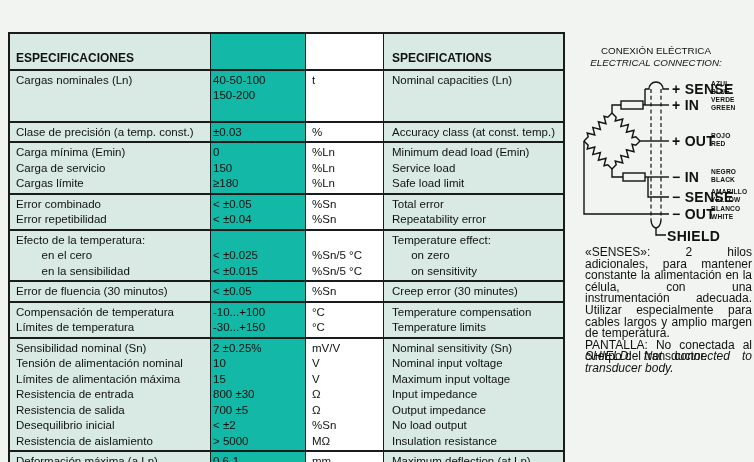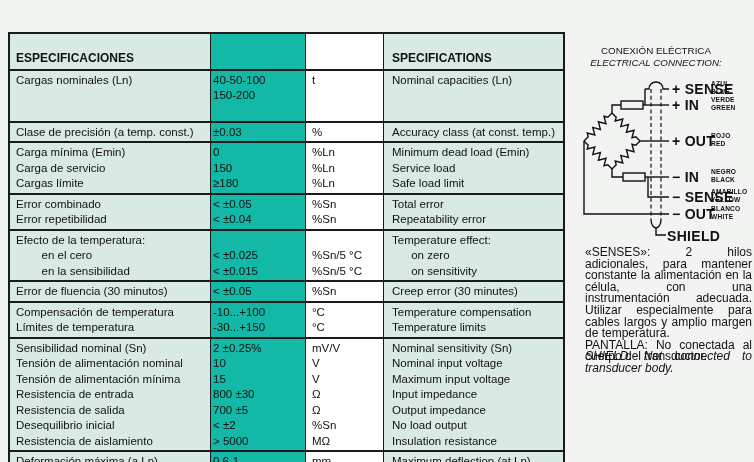--- a/index.html
+++ b/index.html
@@ -122,21 +122,21 @@
         <div class="cell c-unit"><div class="line">%Sn</div></div>
         <div class="cell c-en"><div class="line">Creep error (30 minutes)</div></div>
       </div>
       <div class="tgroup">
         <div class="cell c-es"><div class="line">Compensación de temperatura</div><div class="line">Límites de temperatura</div></div>
         <div class="cell c-val"><div class="line">-10...+100</div><div class="line">-30...+150</div></div>
         <div class="cell c-unit"><div class="line">°C</div><div class="line">°C</div></div>
         <div class="cell c-en"><div class="line">Temperature compensation</div><div class="line">Temperature limits</div></div>
       </div>
       <div class="tgroup">
-        <div class="cell c-es"><div class="line">Sensibilidad nominal (Sn)</div><div class="line">Tensión de alimentación nominal</div><div class="line">Tensión de alimentación mínima</div><div class="line">Resistencia de entrada</div><div class="line">Resistencia de salida</div><div class="line">Desequilibrio inicial</div><div class="line">Resistencia de aislamiento</div></div>
+        <div class="cell c-es"><div class="line">Sensibilidad nominal (Sn)</div><div class="line">Tensión de alimentación nominal</div><div class="line">Límites de alimentación máxima</div><div class="line">Resistencia de entrada</div><div class="line">Resistencia de salida</div><div class="line">Desequilibrio inicial</div><div class="line">Resistencia de aislamiento</div></div>
         <div class="cell c-val"><div class="line">2 ±0.25%</div><div class="line">10</div><div class="line">15</div><div class="line">800 ±30</div><div class="line">700 ±5</div><div class="line">&lt; ±2</div><div class="line">&gt; 5000</div></div>
         <div class="cell c-unit"><div class="line">mV/V</div><div class="line">V</div><div class="line">V</div><div class="line">Ω</div><div class="line">Ω</div><div class="line">%Sn</div><div class="line">MΩ</div></div>
         <div class="cell c-en"><div class="line">Nominal sensitivity (Sn)</div><div class="line">Nominal input voltage</div><div class="line">Maximum input voltage</div><div class="line">Input impedance</div><div class="line">Output impedance</div><div class="line">No load output</div><div class="line">Insulation resistance</div></div>
       </div>
       <div class="tgroup">
         <div class="cell c-es"><div class="line">Deformación máxima (a Ln)</div></div>
         <div class="cell c-val"><div class="line">0.6-1</div></div>
         <div class="cell c-unit"><div class="line">mm</div></div>
         <div class="cell c-en"><div class="line">Maximum deflection (at Ln)</div></div>
       </div>

